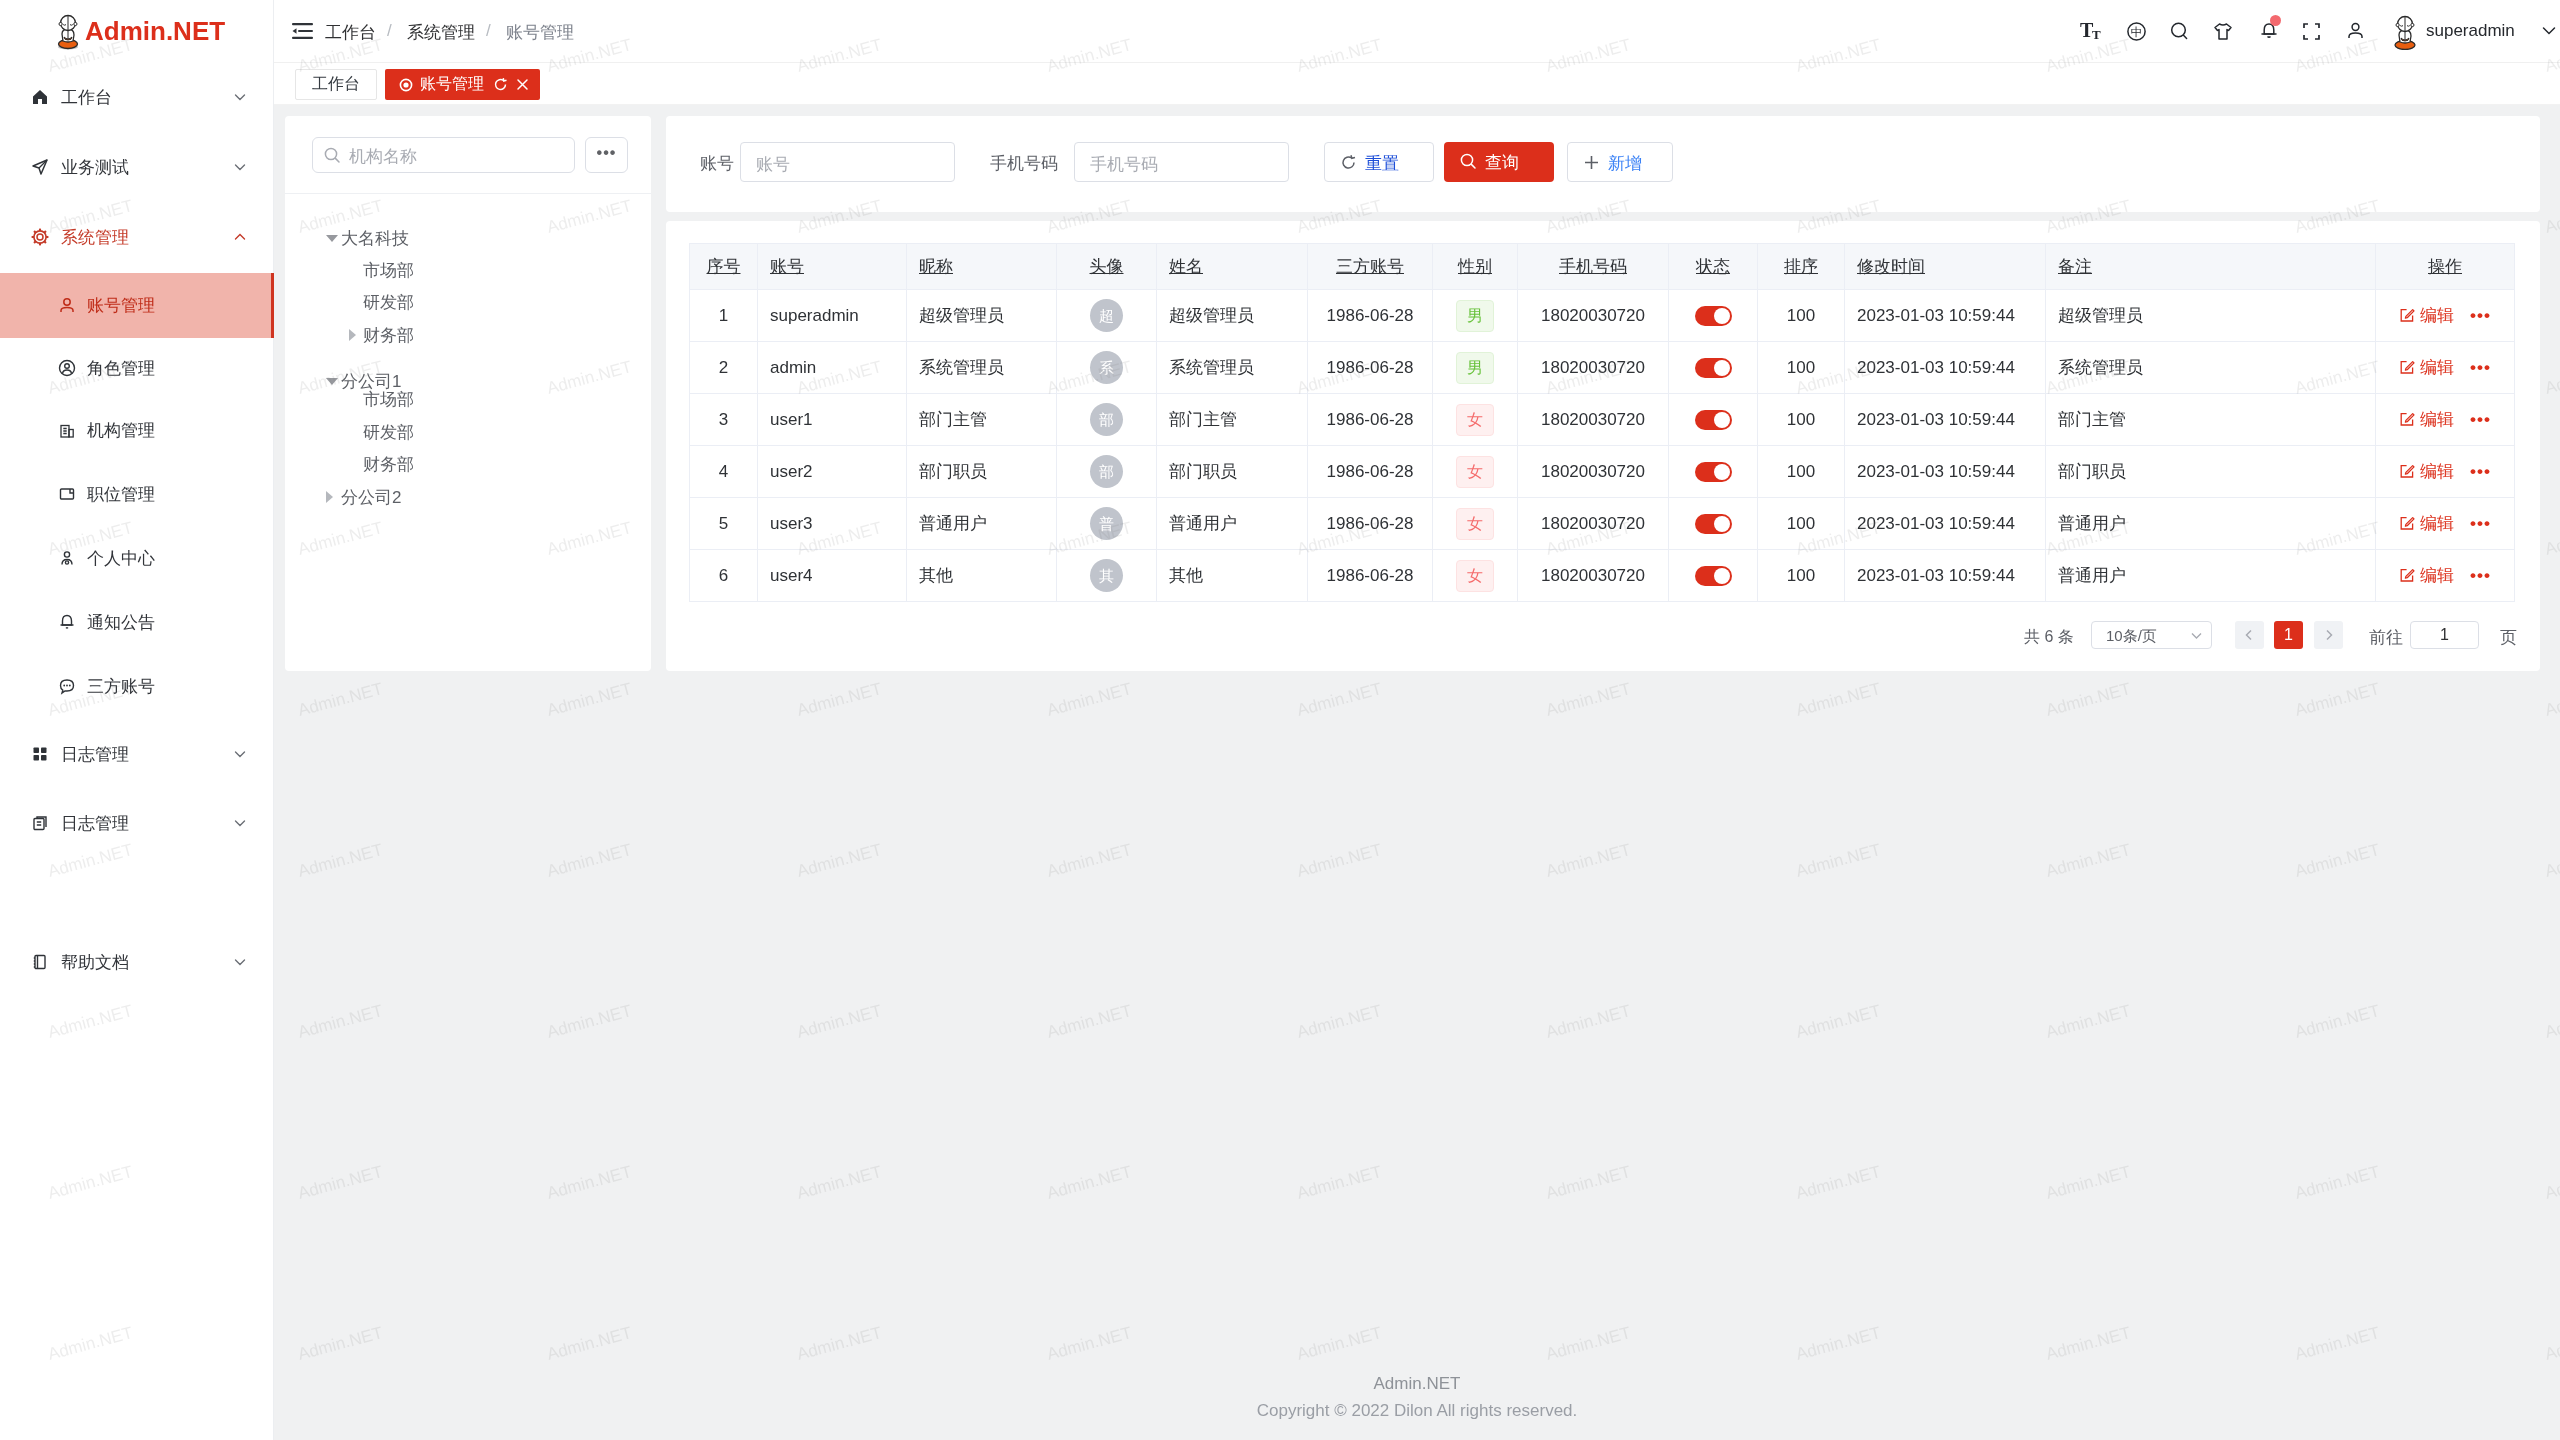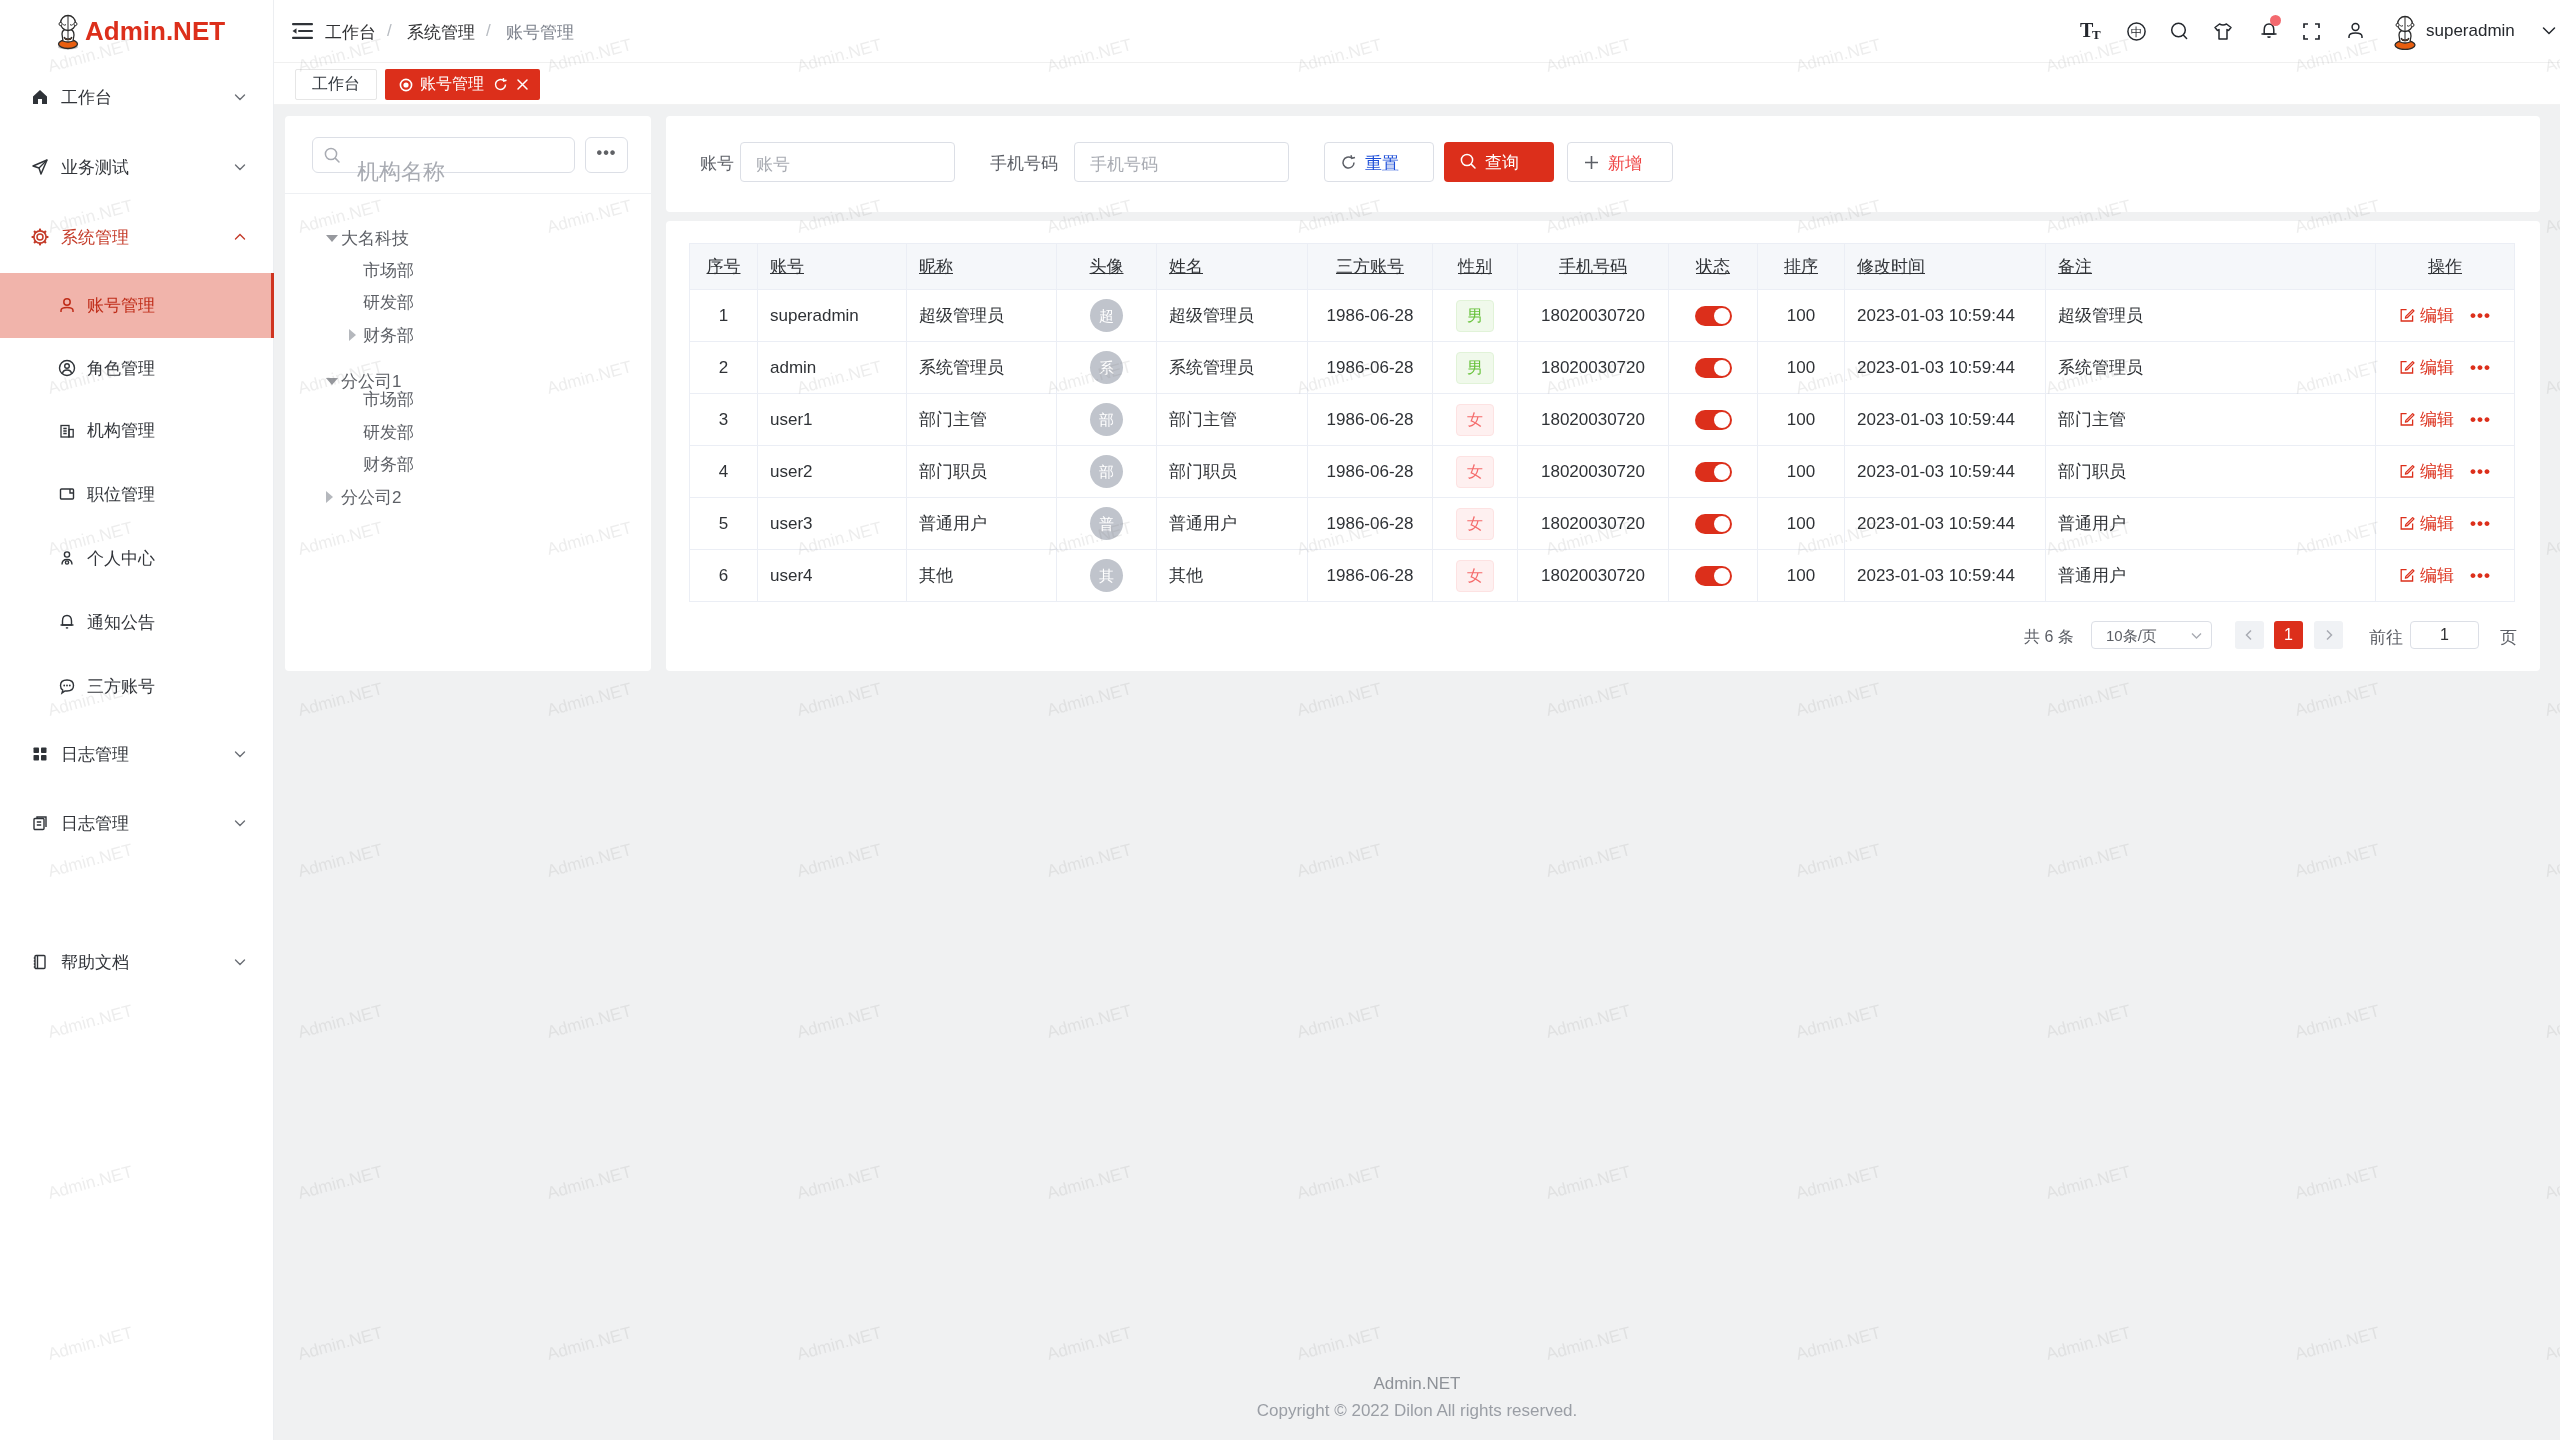--- a/index.html
+++ b/index.html
@@ -310,21 +310,21 @@
         <path d="M2 2 L11 11 M11 2 L2 11" stroke="#fff" stroke-width="1.5" stroke-linecap="round"></path>
       </svg>
     </div>
 </div>
 <div class="card" id="lcard">
 <div class="inp" style="left:27px;top:21px;width:263px;height:36px;border-radius:6px;">
 <svg style="position:absolute;left:11px;top:9px" width="17" height="17" viewBox="0 0 17 17">
         <circle cx="7" cy="7" r="5.6" fill="none" stroke="#a8abb2" stroke-width="1.5"></circle>
         <line x1="11.4" y1="11.4" x2="15" y2="15" stroke="#a8abb2" stroke-width="1.5" stroke-linecap="round"></line>
       </svg>
-<span class="ph" style="position:absolute;left:36px;top:19px;font-size:22px;margin-left:8px;">机构名称</span>
+<span class="ph" style="position:absolute;left:36px;top:7px;font-size:17px;">机构名称</span>
     </div>
 <div class="inp" style="left:300px;top:21px;width:43px;height:36px;border-radius:6px;">
       <span style="position:absolute;left:50%;top:50%;transform:translate(-50%,-60%);font-size:16px;letter-spacing:1px;color:#606266;font-weight:bold;">•••</span>
     </div>
 <div class="abs" style="left:0;top:77px;width:366px;height:1px;background:#eef0f3;"></div>
 <div class="tn" style="top:106px">
       <span class="caret cdown" style="left:41px"></span>
       <span class="lb" style="left:56px">大名科技</span>
     </div>
 <div class="tn" style="top:138px">
@@ -375,21 +375,21 @@
 <svg style="position:absolute;left:16px;top:11px" width="17" height="17" viewBox="0 0 17 17">
         <circle cx="7" cy="7" r="5.6" fill="none" stroke="#fff" stroke-width="1.5"></circle>
         <line x1="11.4" y1="11.4" x2="15" y2="15" stroke="#fff" stroke-width="1.5" stroke-linecap="round"></line>
       </svg>
 <span style="position:absolute;left:41px;top:9px;font-size:17px;color:#fff;">查询</span>
     </div>
 <div class="abs" style="left:901px;top:26px;width:106px;height:40px;border:1px solid #dcdfe6;border-radius:4px;background:#fff;">
 <svg style="position:absolute;left:16px;top:12px" width="15" height="15" viewBox="0 0 15 15">
         <path d="M7.5 1 L7.5 14 M1 7.5 L14 7.5" stroke="#5c5f66" stroke-width="1.6"></path>
       </svg>
-<span style="position:absolute;left:40px;top:9px;font-size:17px;color:#ef4444;">新增</span>
+<span style="position:absolute;left:40px;top:9px;font-size:17px;color:#3b82f6;">新增</span>
     </div>
 </div>
 <div class="card" id="tcard">
 <table id="tbl">
       <colgroup>
         <col style="width:68px">
         <col style="width:149px">
         <col style="width:150px">
         <col style="width:100px">
         <col style="width:151px">

